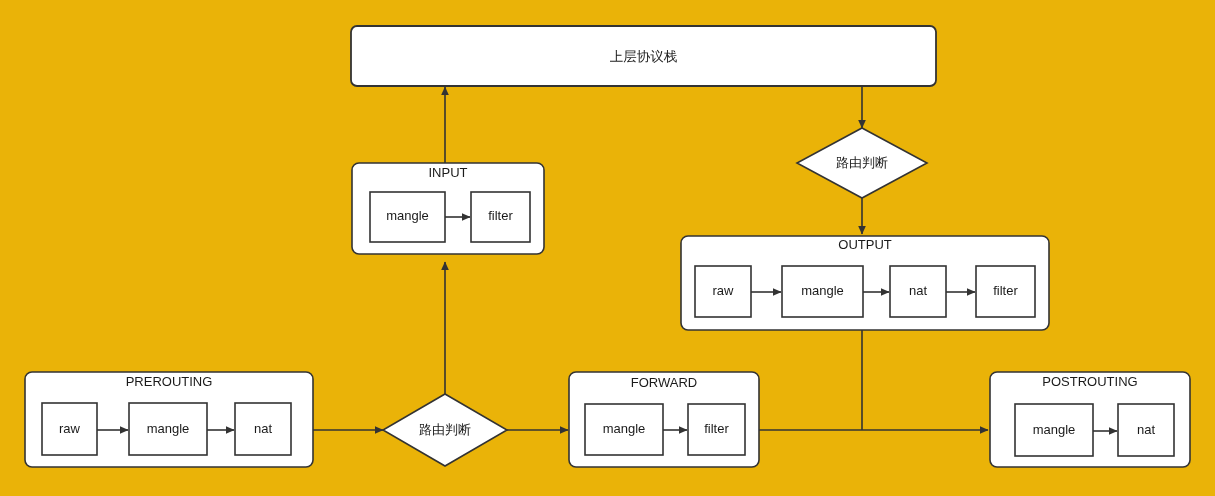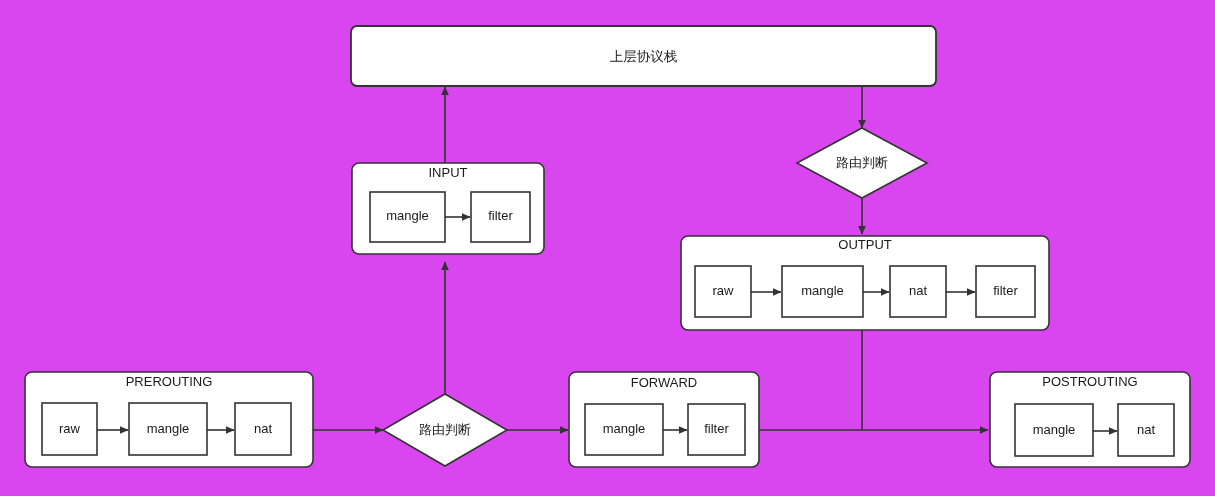--- a/index.html
+++ b/index.html
@@ -10,21 +10,21 @@
   body {
     width: 1215px;
     height: 496px;
     font-family: "Liberation Sans", "DejaVu Sans", sans-serif;
     overflow: hidden;
   }
   #diagram-root {
     position: relative;
     width: 1215px;
     height: 496px;
-    background: #d946ef;
+    background: #eab308;
   }
   svg.flow {
     position: absolute;
     top: 0;
     left: 0;
     width: 1215px;
     height: 496px;
   }
   .chain-box {
     fill: #ffffff;

